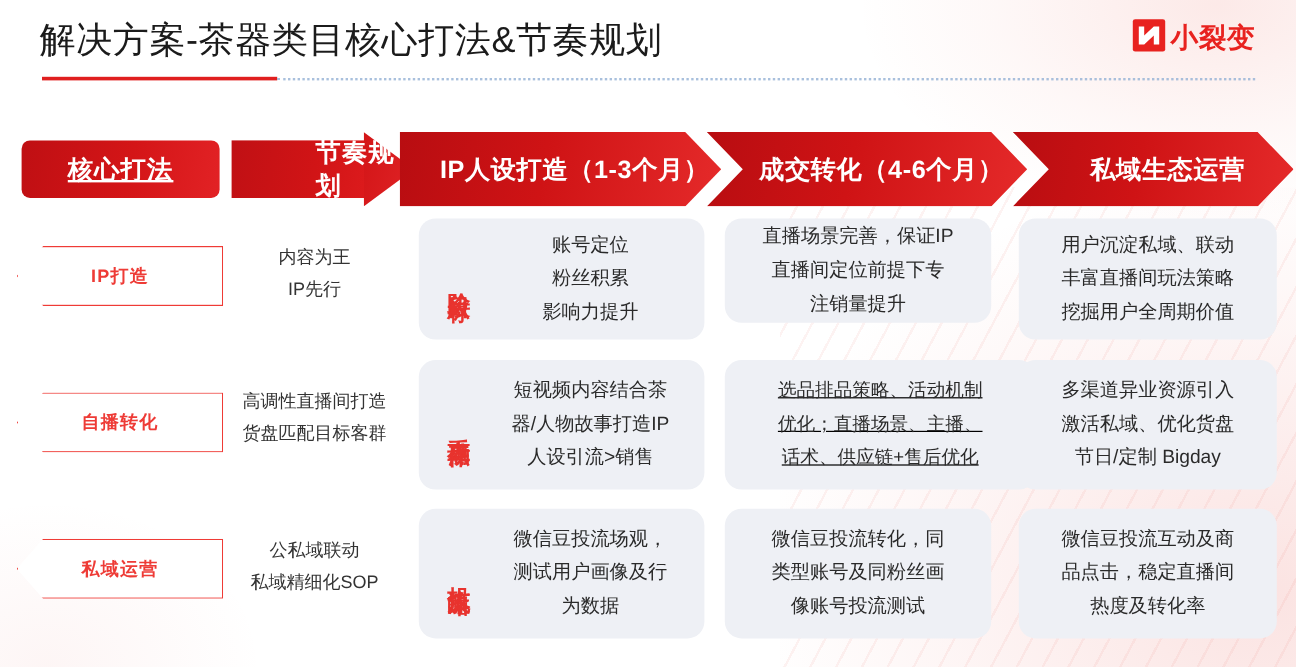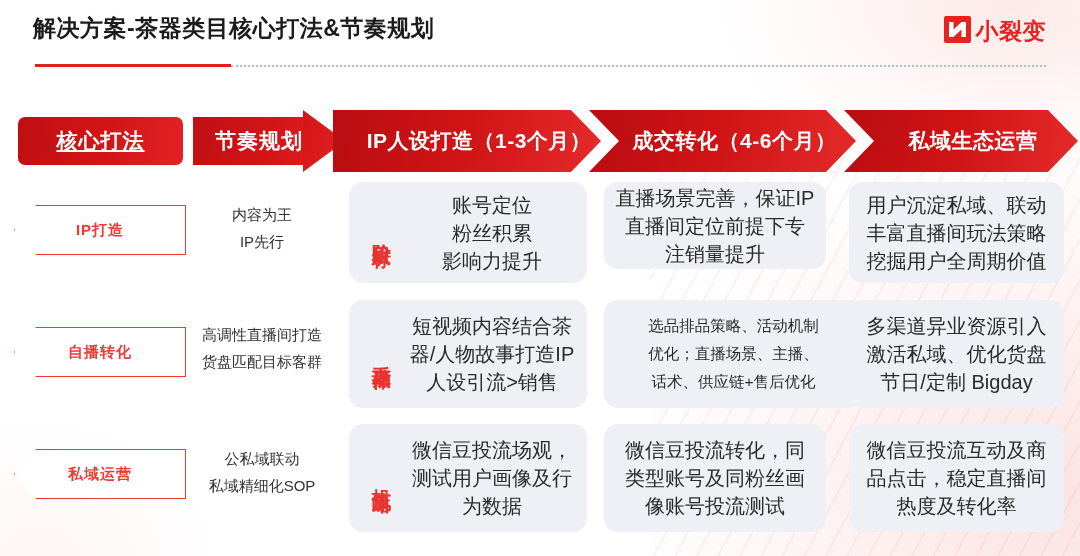--- a/index.html
+++ b/index.html
@@ -46,22 +46,22 @@
 
   
   #header {
     position: absolute;
     left: 0; top: 0;
     width: 1080px; height: 76px;
   }
   #page-title {
     position: absolute;
     left: 33px; top: 13px;
-    font-size: 23px;
-    font-weight: bold;
+    font-size: 30px;
+    font-weight: normal;
     color: #1b1b1b;
     letter-spacing: 0.5px;
     white-space: nowrap;
   }
   #title-rule-red {
     position: absolute;
     left: 35px; top: 64px;
     width: 196px; height: 3px;
     background: #e01f1f;
   }
@@ -141,20 +141,21 @@
     top: 0;
     height: 62px;
     width: 42px;
     background: linear-gradient(105deg, #d31517 0%, #e02326 100%);
     clip-path: polygon(0 0, 100% 50%, 0 100%);
   }
   .stage-tail .tail-label {
     position: relative;
     z-index: 2;
     padding-left: 22px;
+    margin-left: 48px;
   }
   .stage-chev {
     position: absolute;
     top: 0;
     height: 62px;
     background: linear-gradient(100deg, #b80d11 0%, #cf1315 45%, #e52a2a 100%);
     color: #ffffff;
     font-size: 21px;
     font-weight: bold;
     display: flex;
@@ -221,21 +222,21 @@
     white-space: nowrap;
     display: flex;
     align-items: center;
     justify-content: center;
     height: 100%;
   }
   .card-body {
     flex: 1;
     text-align: center;
     color: #2a2a2a;
-    font-size: 20px;
+    font-size: 16px;
     line-height: 28px;
     padding: 0 10px;
   }
   .card-body.narrow { font-size: 15.5px; }
   .card-body .ln { display: block; white-space: nowrap; }
 </style>
 </head>
 <body>
 
 <div id="bg-wash-tr"></div>
@@ -319,21 +320,21 @@
 
 <div class="card" style="left:349px; top:300px; width:238px; height:108px;">
   <span class="card-vlabel">重点动作</span>
   <span class="card-body">
     <span class="ln">短视频内容结合茶</span>
     <span class="ln">器/人物故事打造IP</span>
     <span class="ln">人设引流&gt;销售</span>
   </span>
 </div>
 
-<div class="card" style="left:604px; top:300px; width:259px; height:108px;">
+<div class="card" style="left:604px; top:300px; width:259px; height:108px;text-decoration:underline;">
   <span class="card-body narrow">
     <span class="ln">选品排品策略、活动机制</span>
     <span class="ln">优化；直播场景、主播、</span>
     <span class="ln">话术、供应链+售后优化</span>
   </span>
 </div>
 
 <div class="card" style="left:849px; top:300px; width:215px; height:108px;">
   <span class="card-body">
     <span class="ln">多渠道异业资源引入</span>

